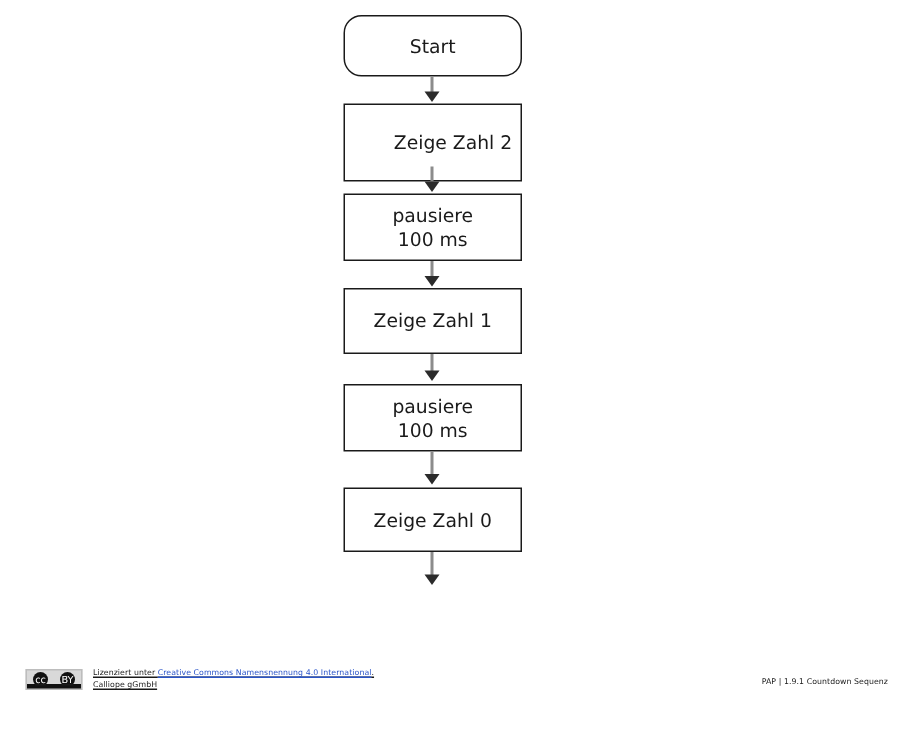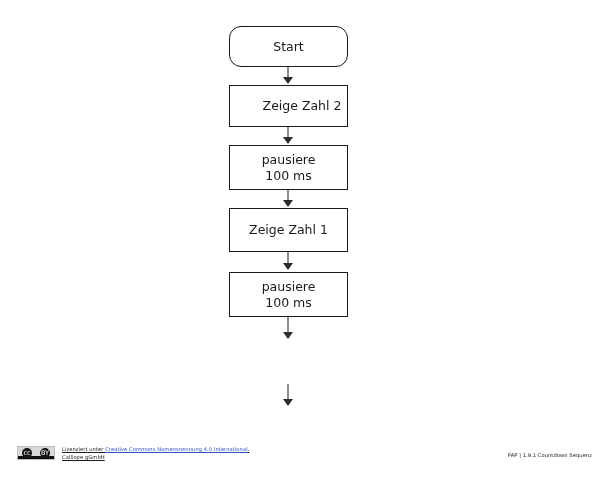--- a/index.html
+++ b/index.html
@@ -16,21 +16,20 @@
     color: #1a1a1a;
   }
 
   
   #flowchart {
     position: absolute;
     left: 0;
     top: 0;
     width: 600px;
     height: 440px;
-    margin-top: 16px;
   }
   .node {
     position: absolute;
     left: 229px;
     width: 119px;
     box-sizing: border-box;
     background: #ffffff;
     border: 1.6px solid #1a1a1a;
     display: flex;
     align-items: center;
@@ -44,21 +43,21 @@
   .node.terminator {
     border-radius: 12px;
   }
   .node .node-text {
     display: block;
     white-space: pre-line;
   }
 
   
   .n0 { top: 10px;  height: 41px; }
-  .n1 { top: 69px;  height: 42px; padding-left: 30px; }
+  .n1 { top: 69px;  height: 52px; padding-left: 30px; }
   .n2 { top: 129px; height: 45px; }
   .n3 { top: 192px; height: 44px; }
   .n4 { top: 256px; height: 45px; }
   .n5 { top: 325px; height: 43px; }
   .n6 { top: 392px; height: 45px; }
 
   
   .connector {
     position: absolute;
     left: 287px;
@@ -188,20 +187,23 @@
   <div class="connector c3"></div>
   <div class="arrowhead a3"></div>
 
   <div class="node n4">
     <span class="node-text">pausiere
 100 ms</span>
   </div>
   <div class="connector c4"></div>
   <div class="arrowhead a4"></div>
 
+  <div class="node n5">
+    <span class="node-text">Zeige Zahl 0</span>
+  </div>
   <div class="connector c5"></div>
   <div class="arrowhead a5"></div>
 
 
 </div>
 
 <div id="footer">
 
   <div id="license-block">
     <div id="cc-badge">

